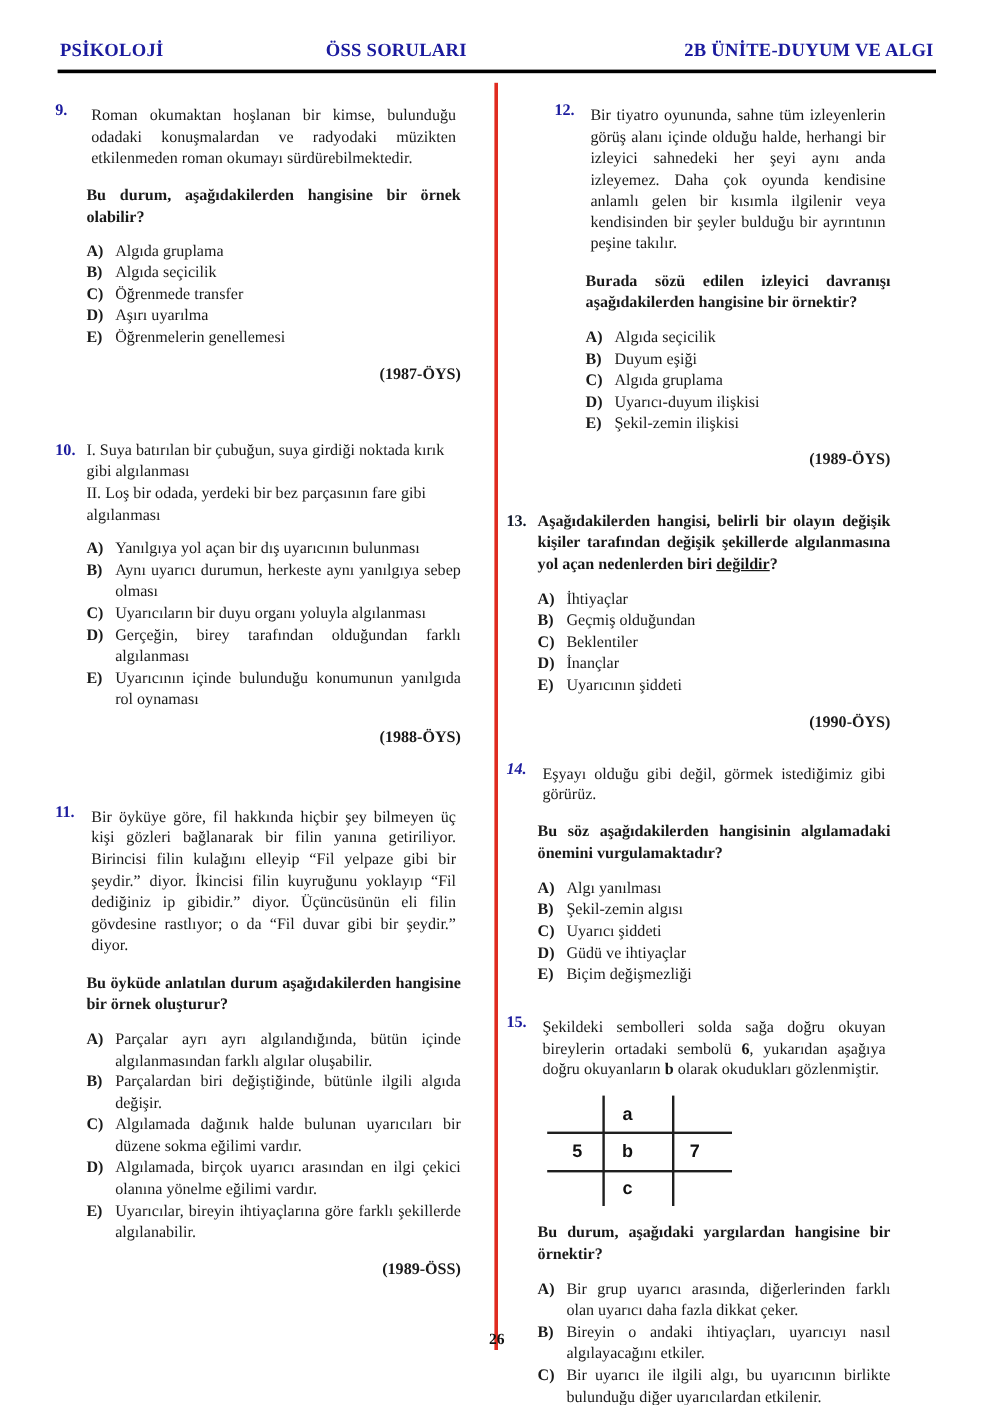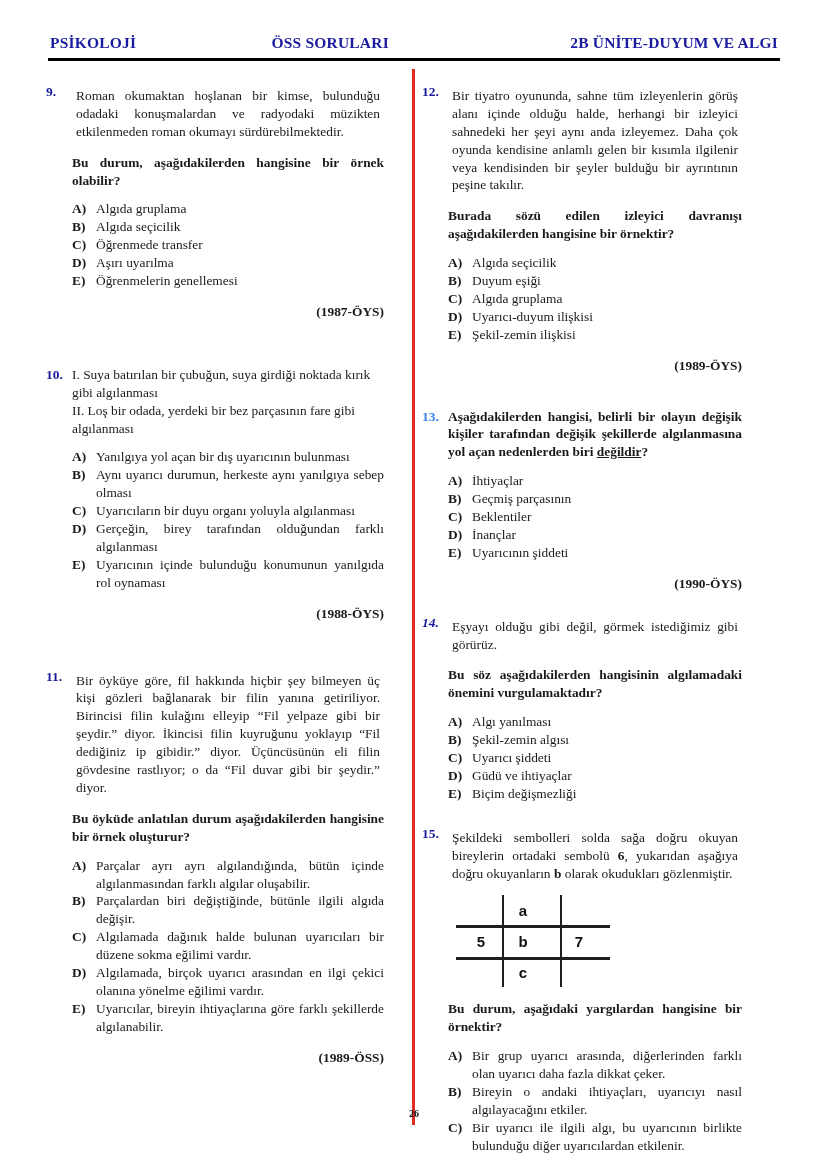--- a/index.html
+++ b/index.html
@@ -202,21 +202,21 @@
   .hash .c-bottom { left: 54px; top: 63px; }
 
   
   .page-number {
     position: absolute;
     left: 0;
     right: 0;
     top: 1108px;
     text-align: center;
     font-weight: bold;
-    font-size: 10px;
+    font-size: 13px;
     color: #111;
   }
 </style>
 </head>
 <body>
 
 <div class="page">
 
   <div class="header" style="color: rgb(27, 27, 158);">
     <span class="header-left">PSİKOLOJİ</span>
@@ -326,21 +326,21 @@
           </ul>
           <div class="source">(1989-ÖSS)</div>
         </div>
       </div>
 
     </div>
 
     <div class="col col-right">
 
       <div class="q">
-        <div class="q-num" style="color: rgb(27, 27, 158);">12.</div>
+        <div class="q-num" style="color: rgb(27, 27, 158); margin-left: 40px;">12.</div>
         <div class="q-body">
           <p class="stem">Bir tiyatro oyununda, sahne tüm izleyenlerin görüş alanı içinde olduğu halde, herhangi bir izleyici sahnedeki her şeyi aynı anda izleyemez. Daha çok oyunda kendisine anlamlı gelen bir kısımla ilgilenir veya kendisinden bir şeyler bulduğu bir ayrıntının peşine takılır.</p>
           <p class="prompt spread">Burada sözü edilen izleyici davranışı aşağıdakilerden hangisine bir örnektir?</p>
           <ul class="options">
             <li class="opt">
               <span class="opt-letter">A)</span>
               <span class="opt-text nojust">Algıda seçicilik</span>
             </li>
             <li class="opt">
               <span class="opt-letter">B)</span>
@@ -359,31 +359,31 @@
               <span class="opt-text nojust">Şekil-zemin ilişkisi</span>
             </li>
           </ul>
           <div class="source">(1989-ÖYS)</div>
         </div>
       </div>
 
       <div class="gap-md"></div>
 
       <div class="q">
-        <div class="q-num" style="color: #3b82f6;">13.</div>
+        <div class="q-num" style="color: #0f172a;">13.</div>
         <div class="q-body">
           <p class="prompt spread" style="margin-top:0"><span>Aşağıdakilerden hangisi, belirli bir olayın değişik kişiler tarafından değişik şekillerde algılanmasına yol açan nedenlerden biri </span><u>değildir</u><span>?</span></p>
           <ul class="options">
             <li class="opt">
               <span class="opt-letter">A)</span>
               <span class="opt-text nojust">İhtiyaçlar</span>
             </li>
             <li class="opt">
               <span class="opt-letter">B)</span>
-              <span class="opt-text nojust">Geçmiş parçasının</span>
+              <span class="opt-text nojust">Geçmiş olduğundan</span>
             </li>
             <li class="opt">
               <span class="opt-letter">C)</span>
               <span class="opt-text nojust">Beklentiler</span>
             </li>
             <li class="opt">
               <span class="opt-letter">D)</span>
               <span class="opt-text nojust">İnançlar</span>
             </li>
             <li class="opt">

